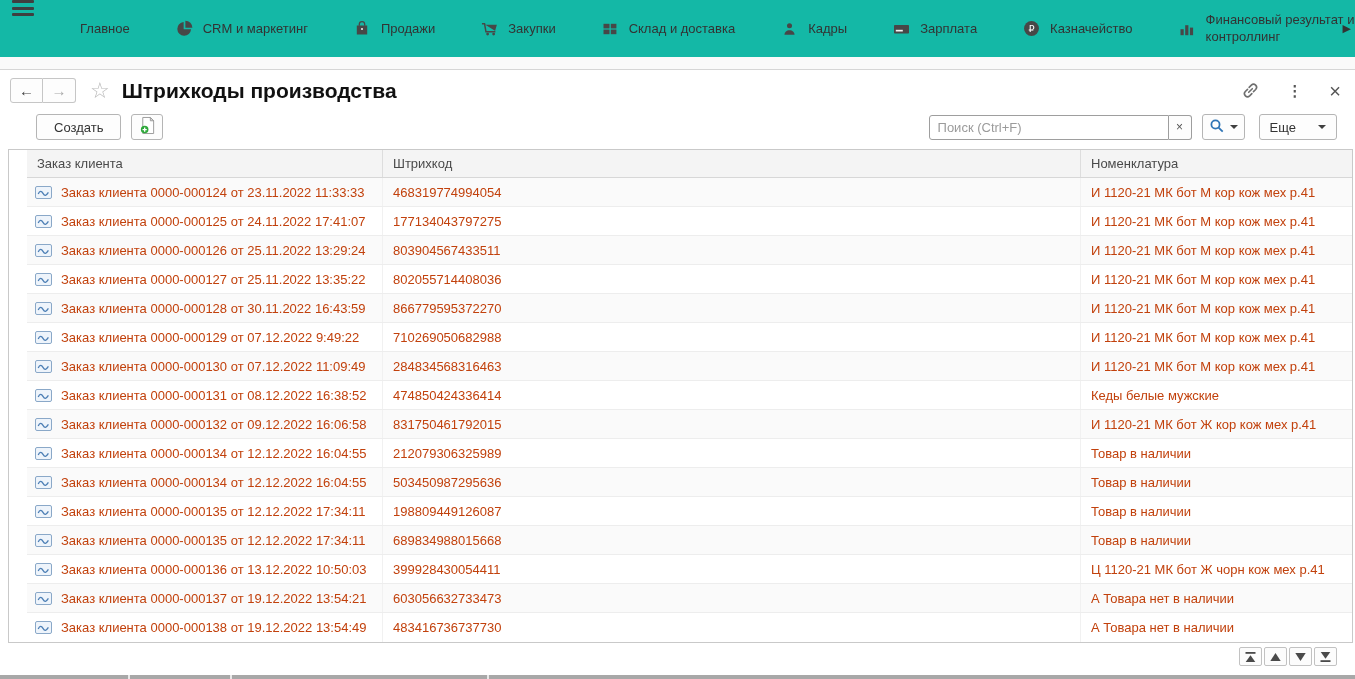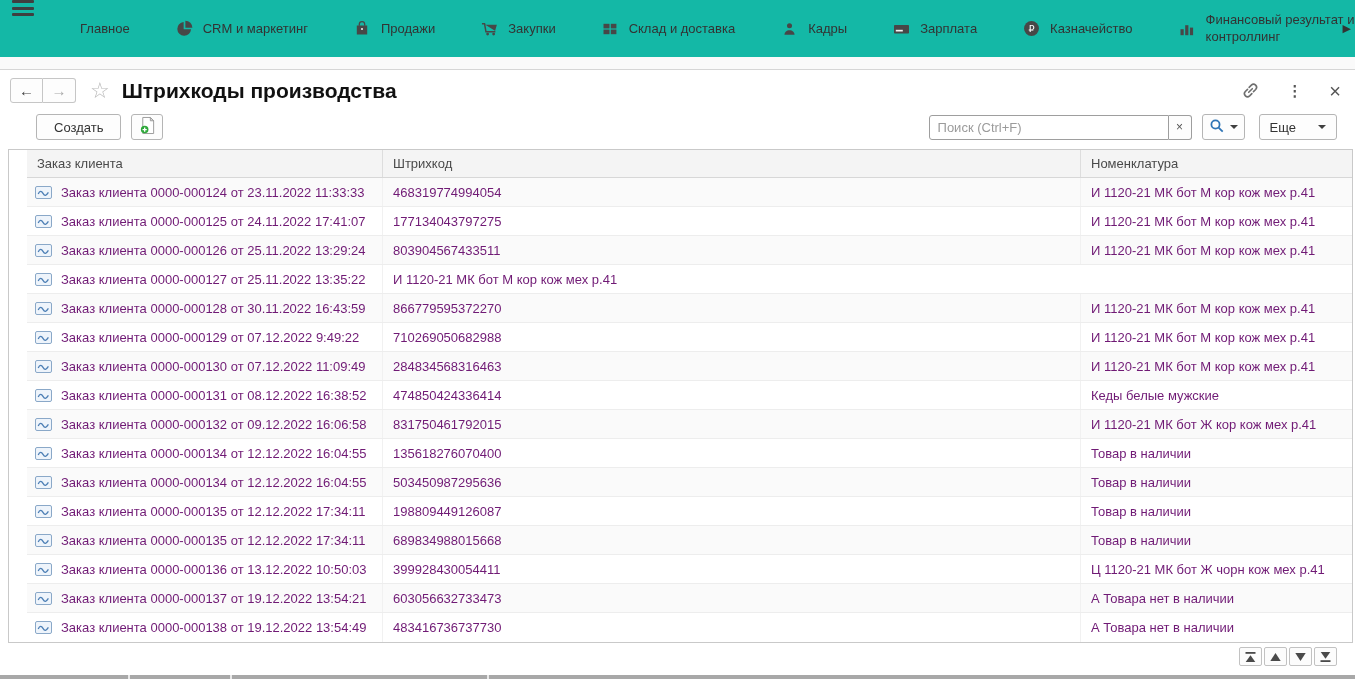--- a/index.html
+++ b/index.html
@@ -46,21 +46,21 @@
 
   
   .grid { margin:0 2px 0 8px; border:1px solid #c9c9c9; flex:none;padding-left:18px; }
   .g-row { display:grid; grid-template-columns:356px 698px 1fr; }
   .g-head { background:#f4f4f4; border-bottom:1px solid #d7d7d7; height:28px; }
   .g-head .g-cell { font-size:13px; color:#4a4a4a; display:flex; align-items:center; padding-left:10px; border-right:1px solid #ddd; cursor:pointer; }
   .g-head .g-cell:last-child { border-right:none; }
   .g-body .g-row { height:29px; border-bottom:1px solid #ededed; cursor:pointer; background:#fff; }
   .g-body .g-row.alt { background:#fafafa; }
   .g-body .g-row:last-child { border-bottom:none; }
-  .g-cell { display:flex; align-items:center; font-size:13px; color:#701a75; overflow:hidden; white-space:nowrap; border-right:1px solid #f1f1f1; }
+  .g-cell { display:flex; align-items:center; font-size:13px; color:#c2410c; overflow:hidden; white-space:nowrap; border-right:1px solid #f1f1f1; }
   .g-body .g-cell:last-child { border-right:none; }
   .c-order { padding-left:8px; gap:9px; }
   .c-barcode, .c-item { padding-left:10px; }
   .doc-ico { flex:none; display:flex; }
 
   
   .footer { position:relative; flex:1; background:#fff; }
   .scrollbtns { position:absolute; top:4px; right:18px; display:flex; gap:2px; }
   .sbtn { width:23px; height:19px; border:1px solid #c2c2c2; border-radius:2px; background:#fcfcfc; display:flex; align-items:center; justify-content:center; cursor:pointer; }
   .bottom-strip { position:absolute; bottom:0; left:0; right:0; height:4px; background:#a8a8a8; }
@@ -289,20 +289,21 @@
         <div class="g-row">
       <div class="g-cell c-order">
         <span class="doc-ico">
               <svg width="17" height="13" viewBox="0 0 17 13">
                 <rect x="0.5" y="0.5" width="16" height="12" rx="1.5" fill="#eef4fb" stroke="#8aa8c8"></rect>
                 <path d="M3.2 8c1.6-3.4 3.2-3.4 4.8-0.6s3.2 2.6 5.4-1" fill="none" stroke="#4d7fb5" stroke-width="1.3"></path>
               </svg>
             </span>
         <span class="txt">Заказ клиента 0000-000127 от 25.11.2022 13:35:22</span>
       </div>
+      <div class="g-cell c-barcode">802055714408036</div>
       <div class="g-cell c-item">И 1120-21 МК бот М кор кож мех р.41</div>
     </div>
         <div class="g-row alt">
       <div class="g-cell c-order">
         <span class="doc-ico">
               <svg width="17" height="13" viewBox="0 0 17 13">
                 <rect x="0.5" y="0.5" width="16" height="12" rx="1.5" fill="#eef4fb" stroke="#8aa8c8"></rect>
                 <path d="M3.2 8c1.6-3.4 3.2-3.4 4.8-0.6s3.2 2.6 5.4-1" fill="none" stroke="#4d7fb5" stroke-width="1.3"></path>
               </svg>
             </span>
@@ -366,21 +367,21 @@
         <div class="g-row">
       <div class="g-cell c-order">
         <span class="doc-ico">
               <svg width="17" height="13" viewBox="0 0 17 13">
                 <rect x="0.5" y="0.5" width="16" height="12" rx="1.5" fill="#eef4fb" stroke="#8aa8c8"></rect>
                 <path d="M3.2 8c1.6-3.4 3.2-3.4 4.8-0.6s3.2 2.6 5.4-1" fill="none" stroke="#4d7fb5" stroke-width="1.3"></path>
               </svg>
             </span>
         <span class="txt">Заказ клиента 0000-000134 от 12.12.2022 16:04:55</span>
       </div>
-      <div class="g-cell c-barcode">135618276070400</div>
+      <div class="g-cell c-barcode">212079306325989</div>
       <div class="g-cell c-item">Товар в наличии</div>
     </div>
         <div class="g-row alt">
       <div class="g-cell c-order">
         <span class="doc-ico">
               <svg width="17" height="13" viewBox="0 0 17 13">
                 <rect x="0.5" y="0.5" width="16" height="12" rx="1.5" fill="#eef4fb" stroke="#8aa8c8"></rect>
                 <path d="M3.2 8c1.6-3.4 3.2-3.4 4.8-0.6s3.2 2.6 5.4-1" fill="none" stroke="#4d7fb5" stroke-width="1.3"></path>
               </svg>
             </span>

